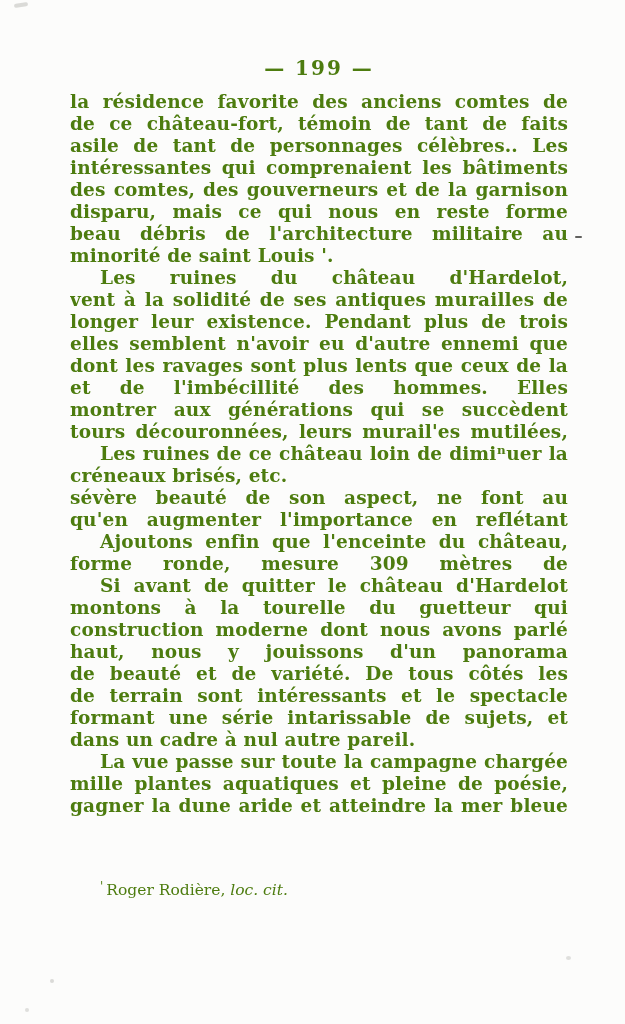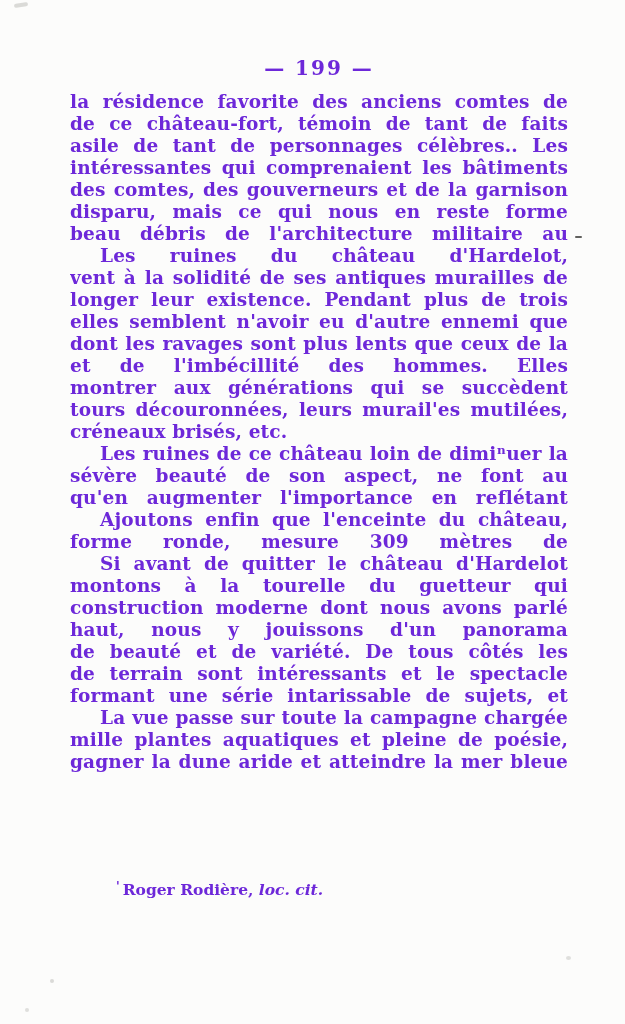--- a/index.html
+++ b/index.html
@@ -8,21 +8,21 @@
     background: #e8e8e6;
   }
   .scan-page {
     position: relative;
     width: 625px;
     height: 1024px;
     margin: 0 auto;
     background: #fcfcfb;
     overflow: hidden;
     font-family: "DejaVu Serif", serif;
-    color: #6d28d9;
+    color: #4d7c0f;
   }
   .page-number {
     position: absolute;
     top: 56px;
     left: 70px;
     width: 498px;
     text-align: center;
     font-size: 20px;
     font-weight: 700;
     letter-spacing: 2px;
@@ -42,24 +42,24 @@
     text-align-last: justify;
     height: 22px;
     overflow: hidden;
     white-space: normal;
   }
   .line.indent { text-indent: 30px; }
   .line.last { text-align-last: left; }
   .footnote {
     position: absolute;
     top: 877px;
-    left: 86px;
+    left: 70px;
     width: 498px;
     font-size: 15.5px;
-    font-weight: 700;
+    font-weight: 400;
     line-height: 20px;
     text-indent: 30px;
   }
   .footnote .italic { font-style: italic; }
   .footnote .marker {
     font-size: 12px;
     vertical-align: 4px;
     margin-right: 3px;
   }
   .speck {
@@ -81,41 +81,43 @@
   <div class="page-number">— 199 —</div>
 
   <div class="page-text">
       <div class="line">la résidence favorite des anciens comtes de Boulogne,</div>
       <div class="line">de ce château-fort, témoin de tant de faits guerriers,</div>
       <div class="line">asile de tant de personnages célèbres.. Les parties</div>
       <div class="line">intéressantes qui comprenaient les bâtiments à l'usage</div>
       <div class="line">des comtes, des gouverneurs et de la garnison ont</div>
       <div class="line">disparu, mais ce qui nous en reste forme encore un</div>
       <div class="line">beau débris de l'architecture militaire au temps de la</div>
+      <div class="line last">minorité de saint Louis '.</div>
       <div class="line indent">Les ruines du château d'Hardelot, délaissées, doi-</div>
       <div class="line">vent à la solidité de ses antiques murailles de pro-</div>
       <div class="line">longer leur existence. Pendant plus de trois siècles,</div>
       <div class="line">elles semblent n'avoir eu d'autre ennemi que le temps</div>
       <div class="line">dont les ravages sont plus lents que ceux de la fureur</div>
       <div class="line">et de l'imbécillité des hommes. Elles continuent de</div>
       <div class="line">montrer aux générations qui se succèdent leurs</div>
       <div class="line">tours découronnées, leurs murail'es mutilées, leurs</div>
+      <div class="line indent">Les ruines de ce château loin de dimiⁿuer la</div>
       <div class="line last">créneaux brisés, etc.</div>
-      <div class="line indent">Les ruines de ce château loin de dimiⁿuer la</div>
       <div class="line">sévère beauté de son aspect, ne font au contraire</div>
       <div class="line">qu'en augmenter l'importance en reflétant l'auréole</div>
       <div class="line indent">Ajoutons enfin que l'enceinte du château, de</div>
       <div class="line last">forme ronde, mesure 309 mètres de circonférence.</div>
       <div class="line indent">Si avant de quitter le château d'Hardelot nous</div>
       <div class="line">montons à la tourelle du guetteur qui surmonte la</div>
       <div class="line">construction moderne dont nous avons parlé plus</div>
       <div class="line">haut, nous y jouissons d'un panorama incomparable</div>
       <div class="line">de beauté et de variété. De tous côtés les accidents</div>
       <div class="line">de terrain sont intéressants et le spectacle grandiose,</div>
       <div class="line">formant une série intarissable de sujets, et tout cela</div>
+      <div class="line last">dans un cadre à nul autre pareil.</div>
       <div class="line indent">La vue passe sur toute la campagne chargée de</div>
       <div class="line">mille plantes aquatiques et pleine de poésie, pour</div>
       <div class="line">gagner la dune aride et atteindre la mer bleue à</div>
     </div>
 
   <div class="footnote">
     <span class="marker">'</span><span>Roger Rodière, </span><span class="italic">loc. cit.</span>
   </div>
 
   <div class="speck s1"></div>

